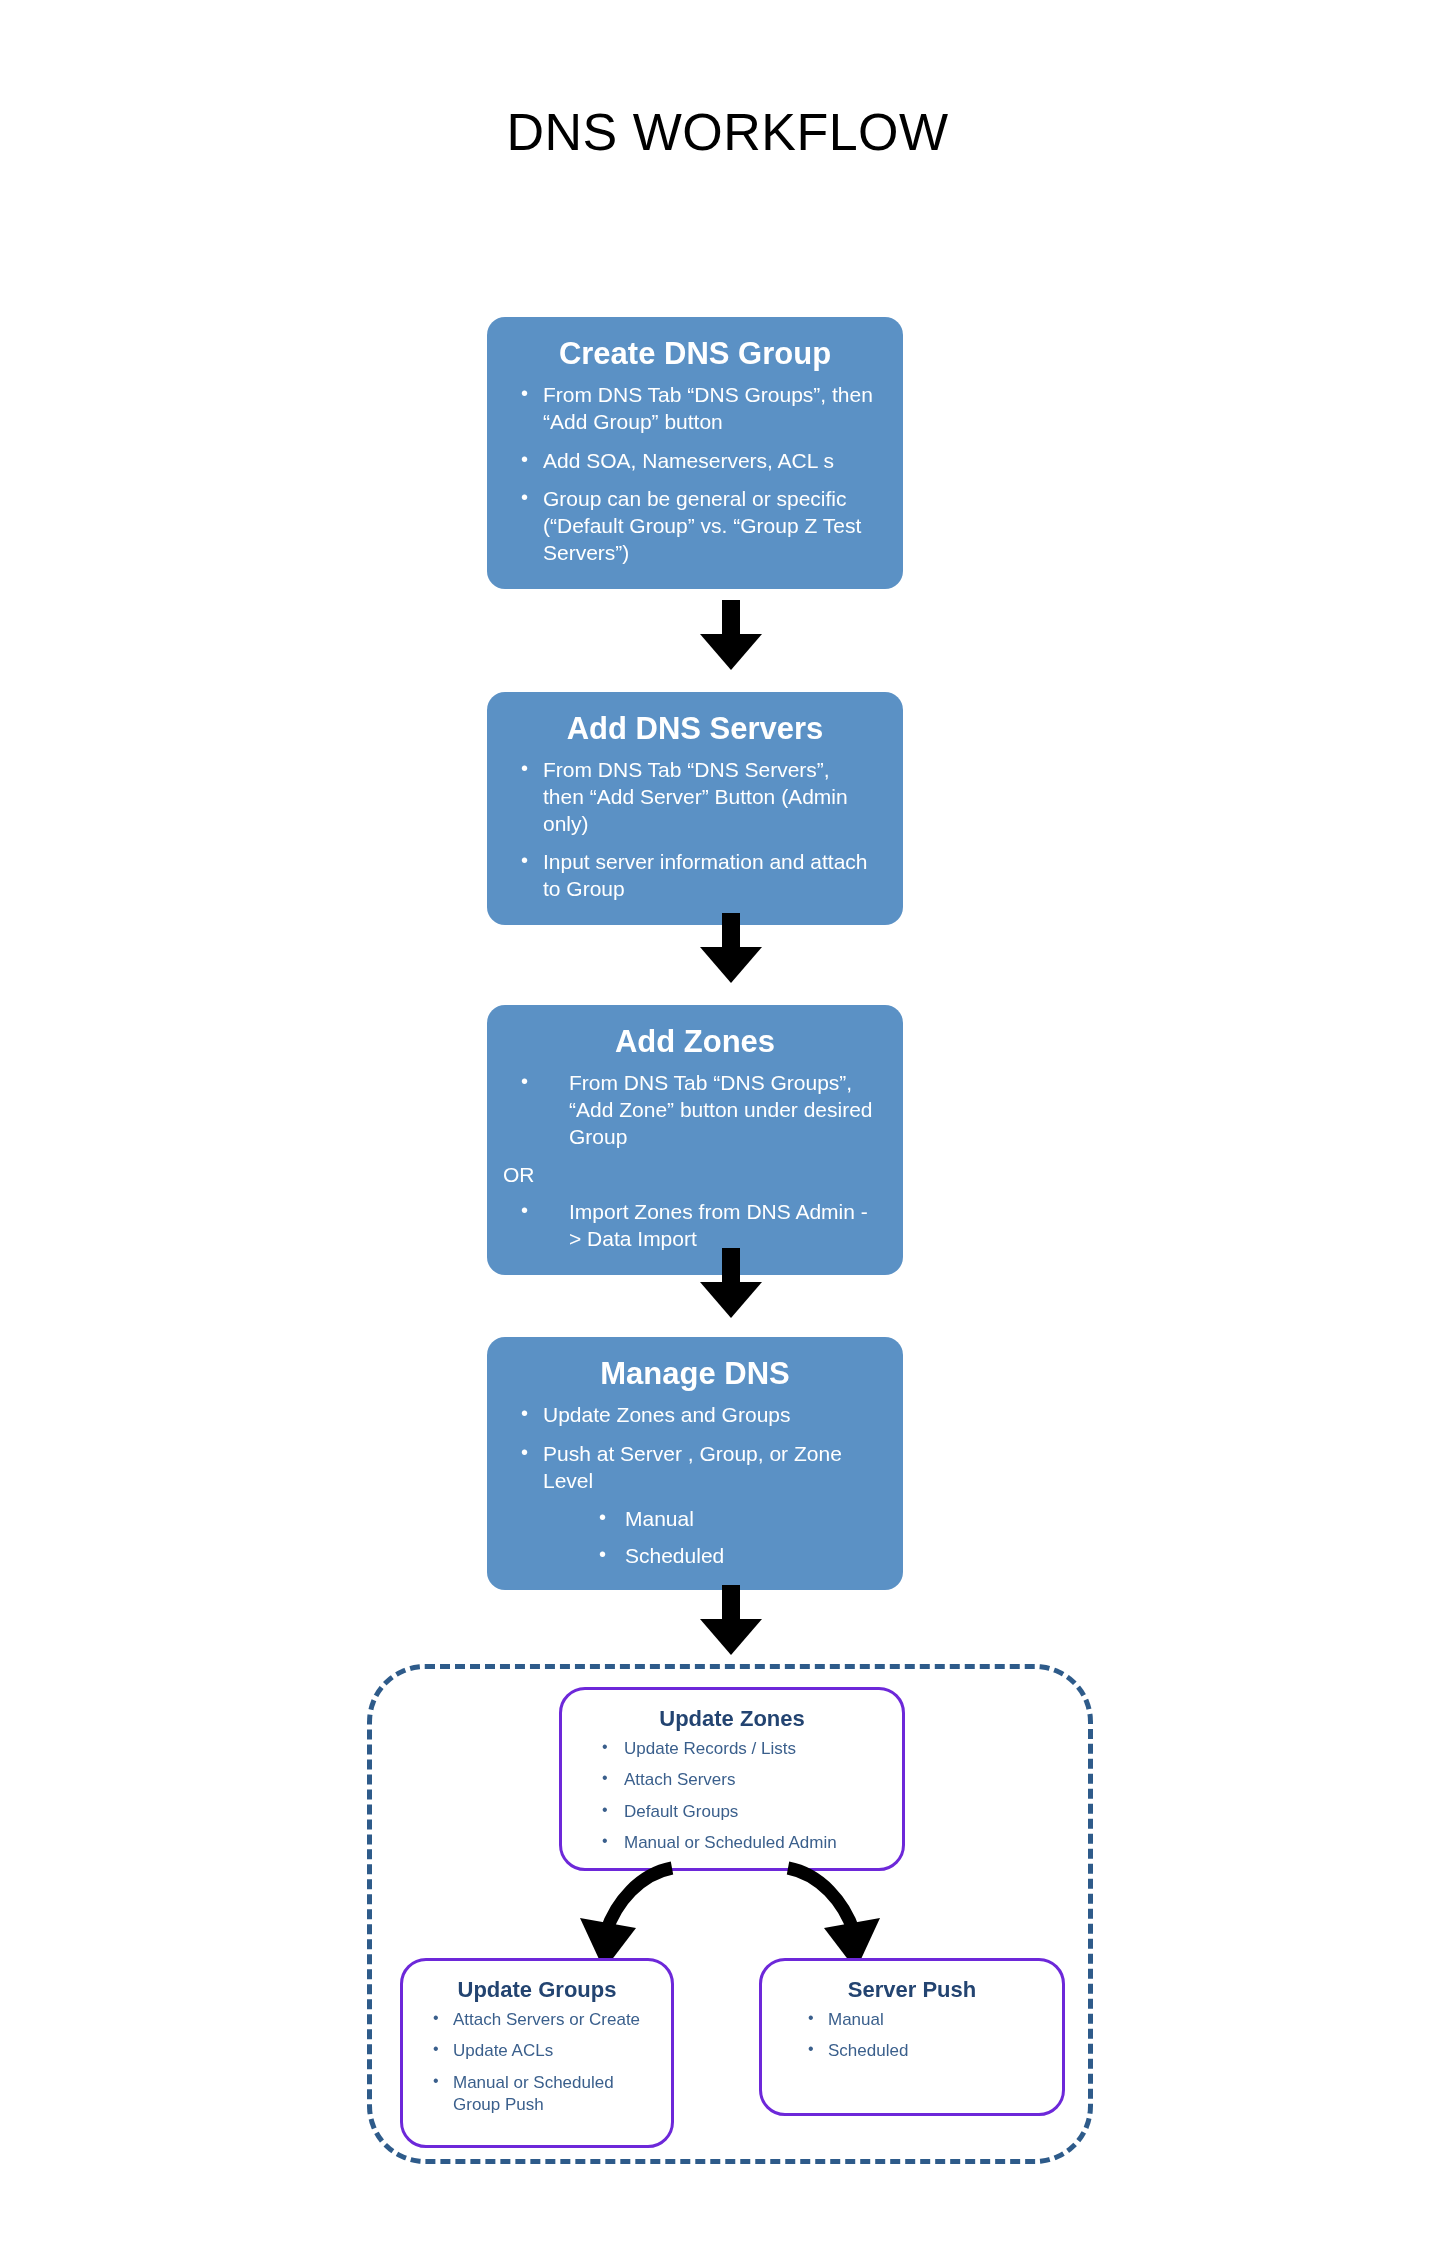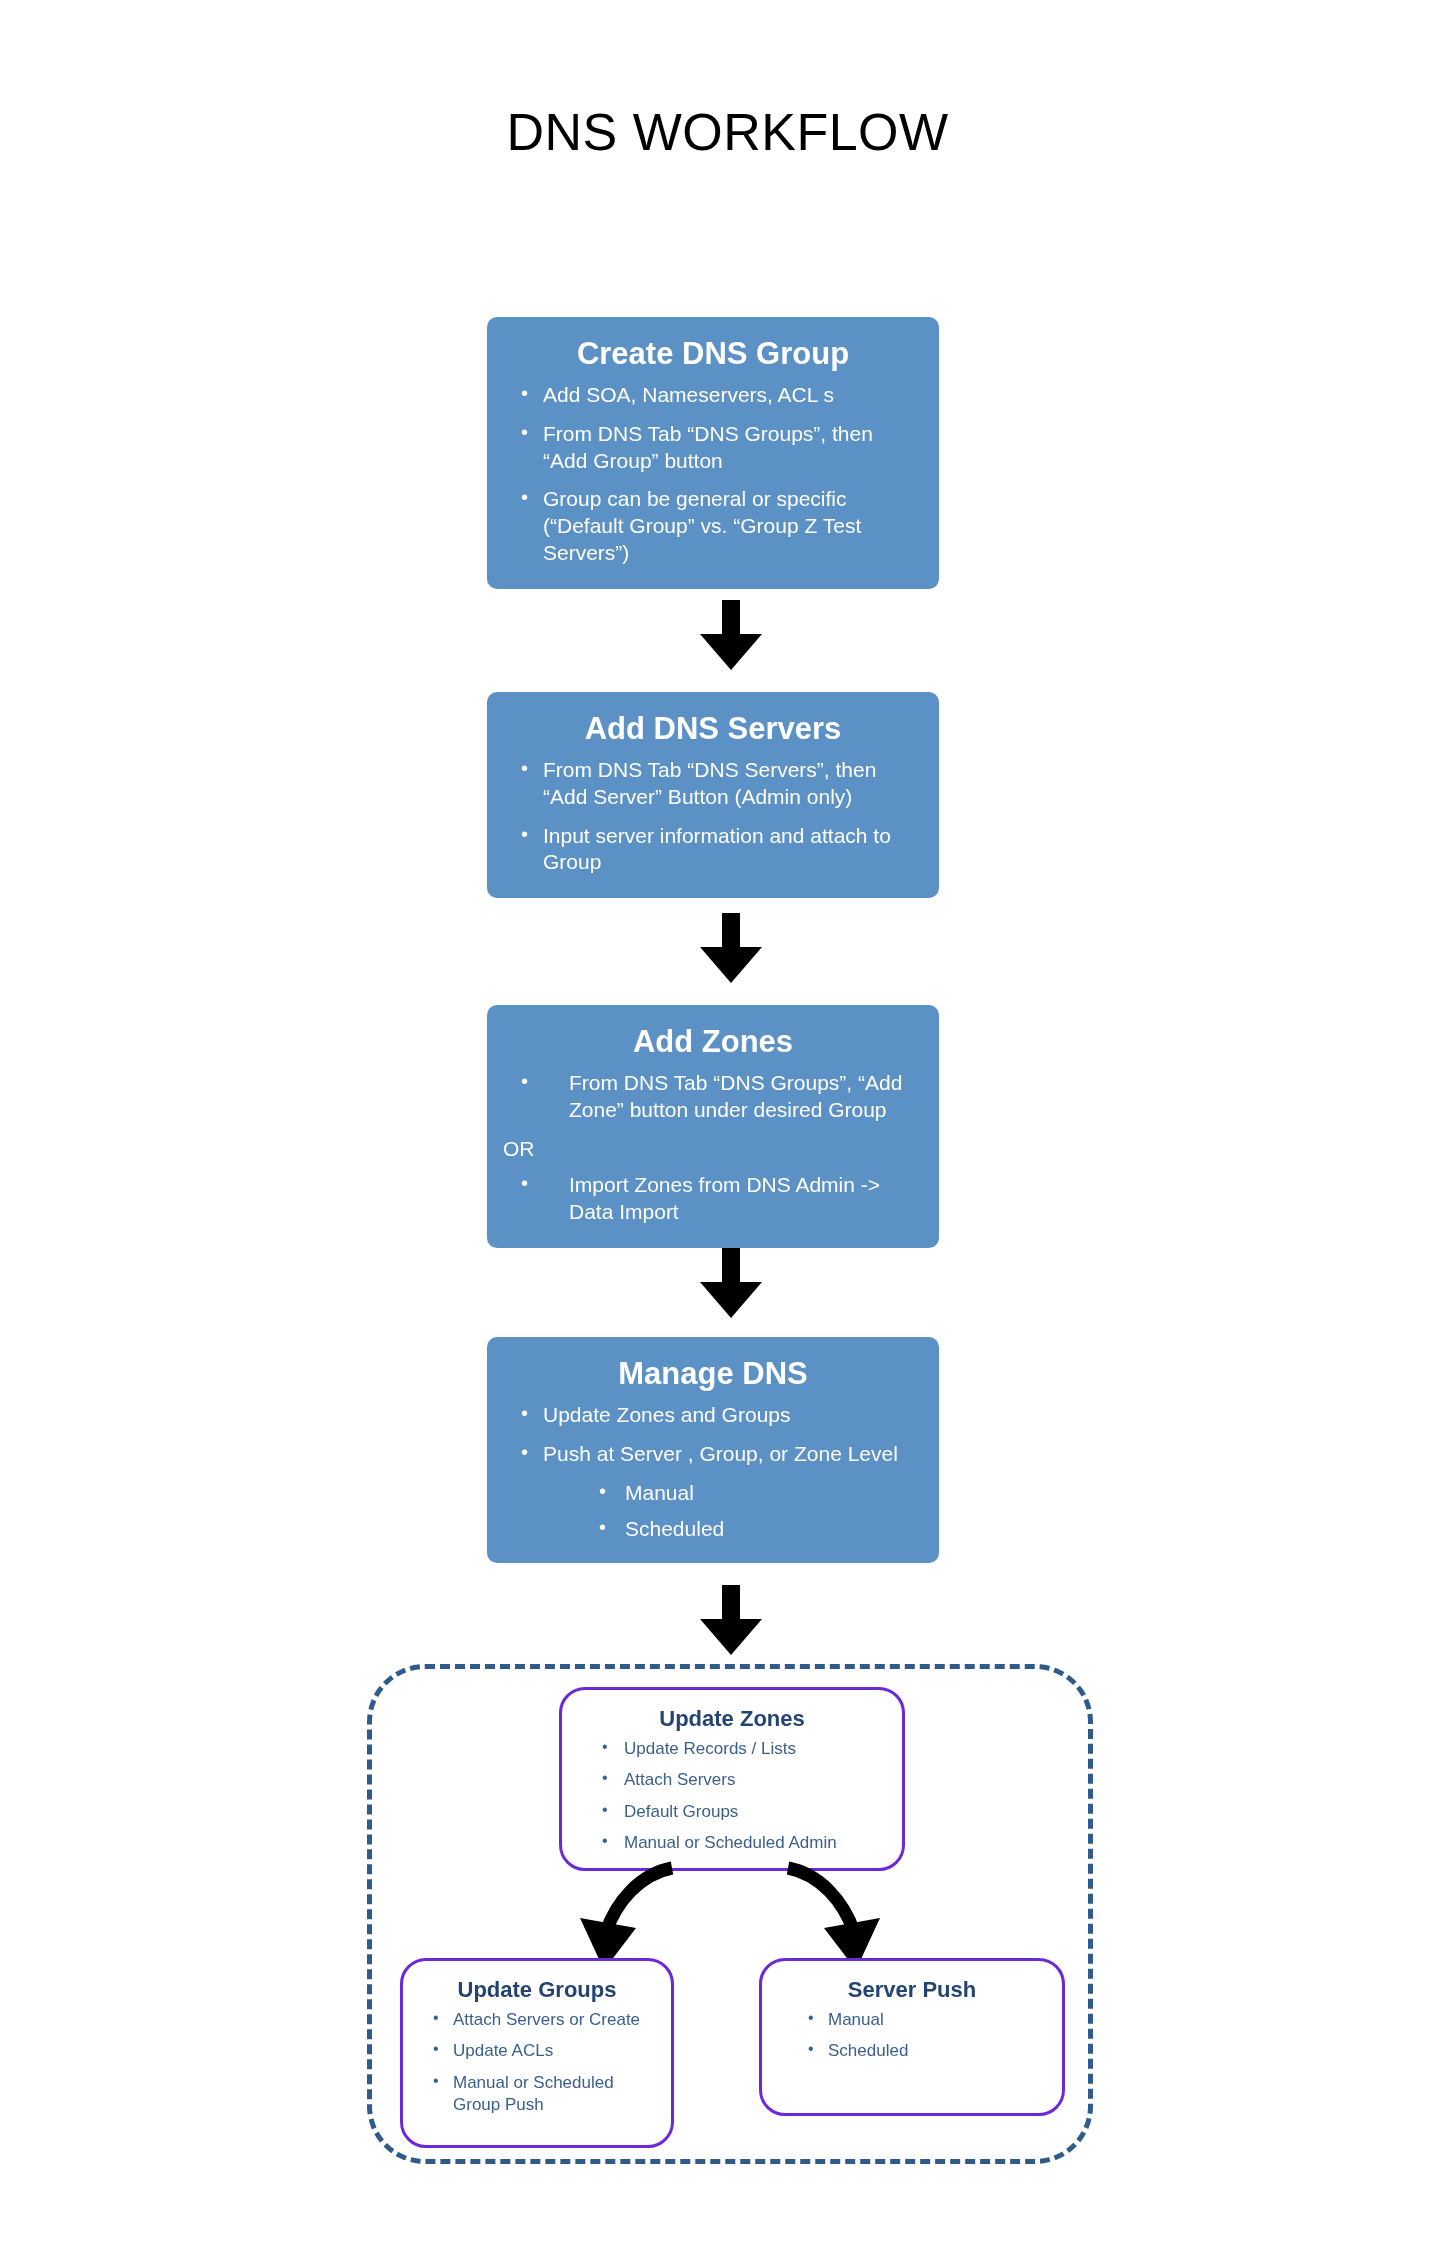--- a/index.html
+++ b/index.html
@@ -26,23 +26,23 @@
     font-weight: 400;
     color: #000000;
     letter-spacing: 0.5px;
     line-height: 1.1;
   }
 
   
   .proc-box {
     position: absolute;
     left: 487px;
-    width: 452px;
+    width: 416px;
     background: #5B91C5;
-    border-radius: 10px;
+    border-radius: 18px;
     box-sizing: border-box;
     color: #ffffff;
     padding: 14px 0 10px 0;
   }
   .proc-title {
     text-align: center;
     font-size: 31px;
     font-weight: bold;
     color: #ffffff;
     line-height: 1.25;
@@ -203,22 +203,22 @@
   }
 </style>
 </head>
 <body>
 
 <div id="page-title">DNS WORKFLOW</div>
 
 <div class="proc-box" id="box-create">
   <div class="proc-title">Create DNS Group</div>
   <ul class="proc-list">
+    <li>From DNS Tab “DNS Groups”, then “Add Group” button</li>
     <li>Add SOA, Nameservers, ACL s</li>
-    <li>From DNS Tab “DNS Groups”, then “Add Group” button</li>
     <li>Group can be general or specific (“Default Group” vs. “Group Z Test Servers”)</li>
   </ul>
 </div>
 
 <div class="block-arrow" id="arrow-1">
   <div class="shaft"></div>
   <div class="head"></div>
 </div>
 
 <div class="proc-box" id="box-servers">

